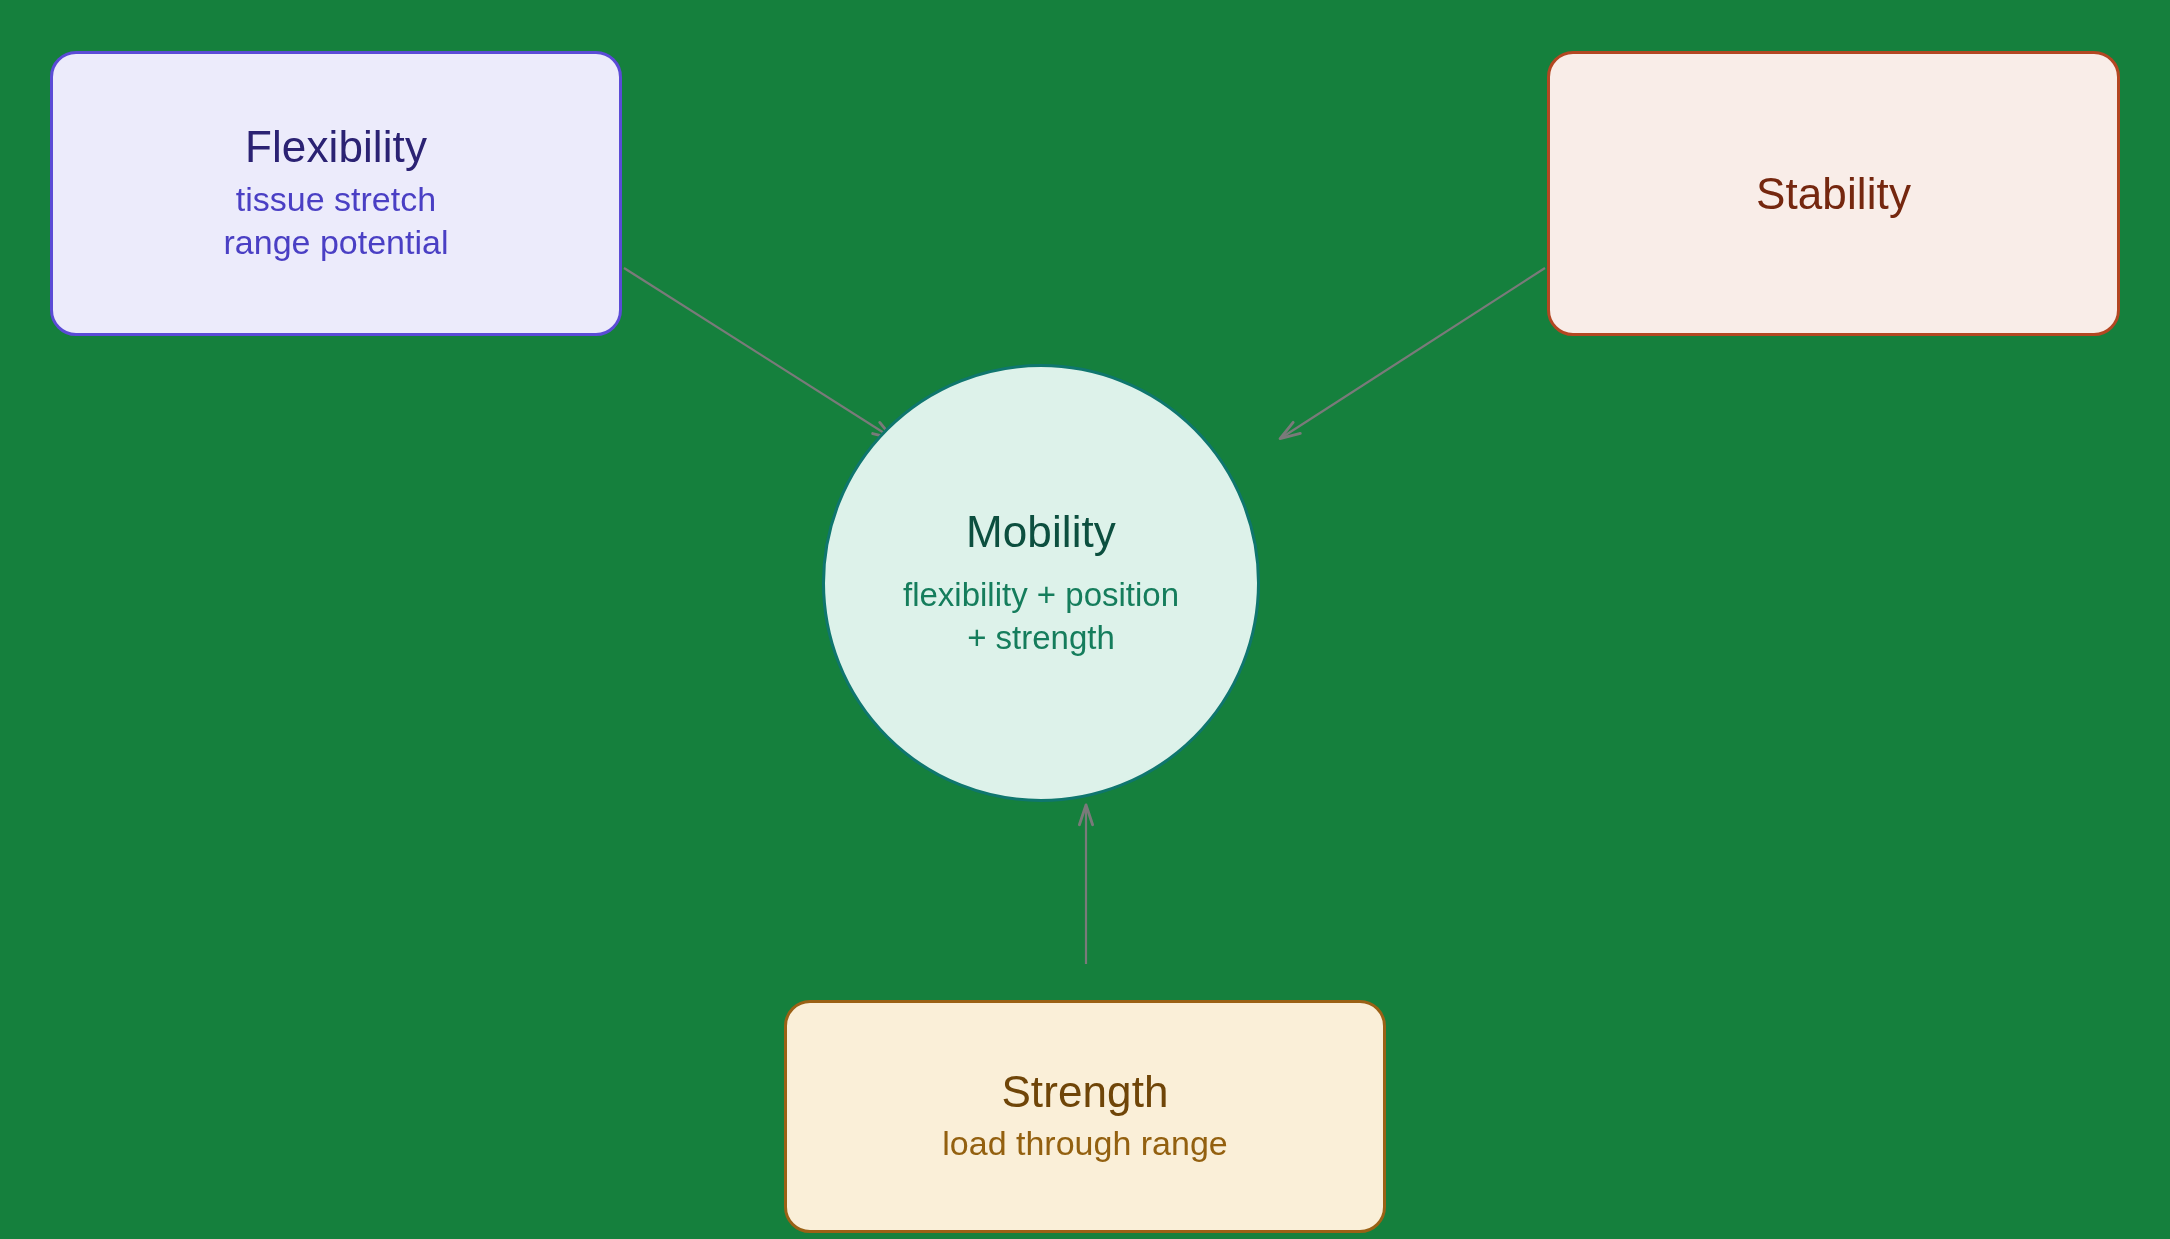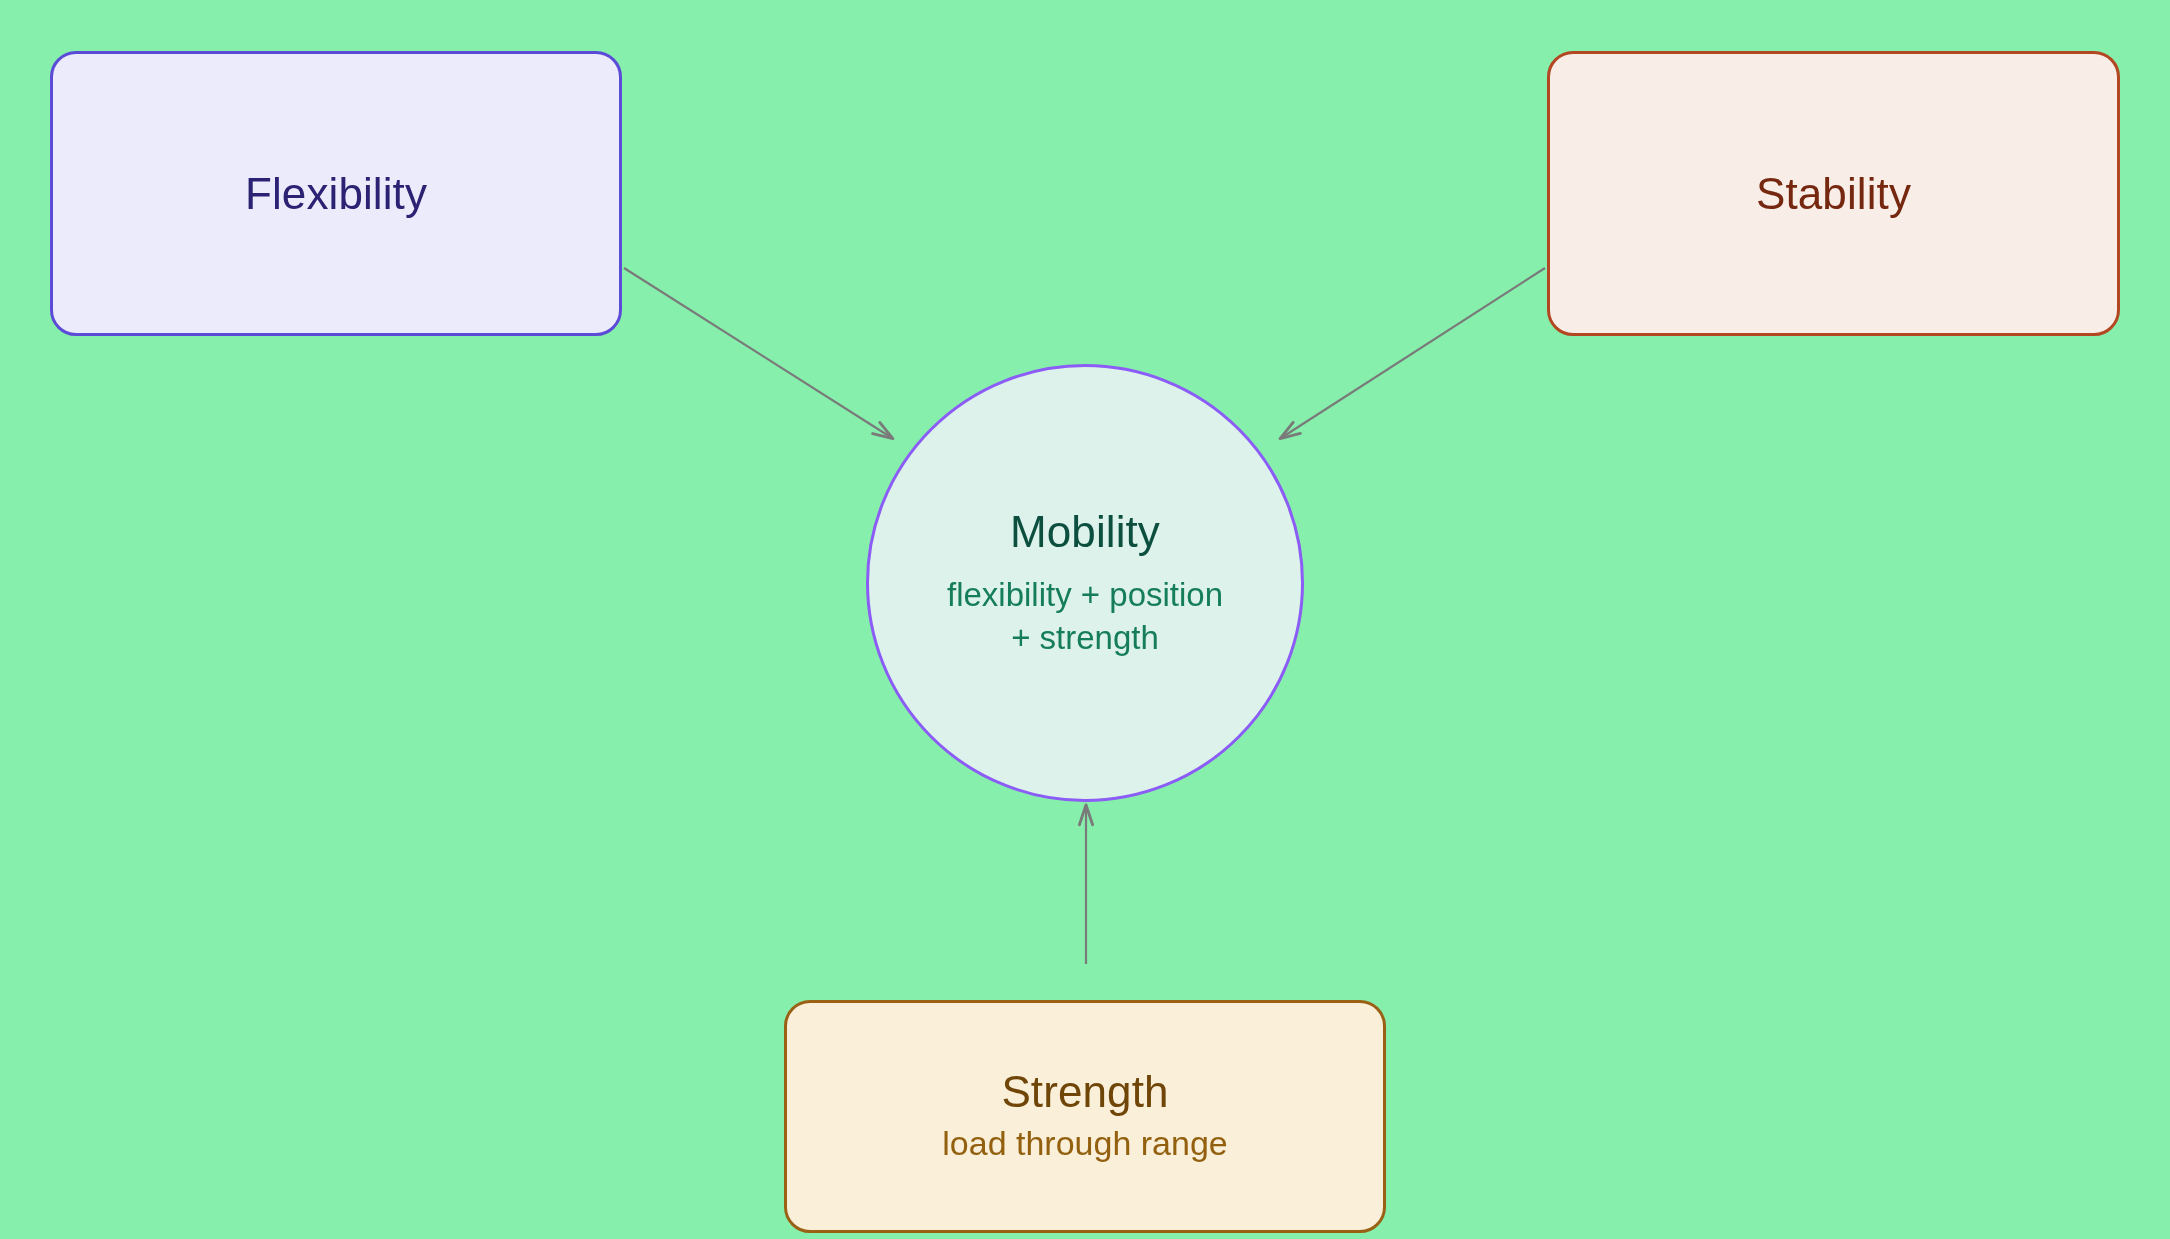--- a/index.html
+++ b/index.html
@@ -8,21 +8,21 @@
     padding: 0;
     background: #ffffff;
   }
   body {
     font-family: "Liberation Sans", sans-serif;
   }
   #canvas {
     position: relative;
     width: 2170px;
     height: 1239px;
-    background: #86efac;
+    background: #15803d;
     overflow: hidden;
   }
   #edges {
     position: absolute;
     left: 0;
     top: 0;
     width: 2170px;
     height: 1239px;
     pointer-events: none;
   }
@@ -88,26 +88,26 @@
     width: 602px;
     height: 233px;
     background: #FAEFD8;
     border-color: #9A6115;
   }
   #node-strength .node-title { color: #6F4508; }
   #node-strength .node-sub   { color: #93600F; }
 
   
   #node-mobility {
-    left: 866px;
+    left: 822px;
     top: 364px;
     width: 438px;
     height: 438px;
     background: #DDF2EA;
-    border: 3px solid #8b5cf6;
+    border: 3px solid #0f766e;
     border-radius: 50%;
     gap: 12px;
   }
   #node-mobility .node-title { color: #0C4F3F; }
   #node-mobility .node-sub   { color: #157D5C; font-size: 33px; }
 </style>
 </head>
 <body>
 
 <div id="canvas">
@@ -121,20 +121,24 @@
 
     <line x1="624" y1="268" x2="892" y2="438" stroke="#7a7a7a" stroke-width="2.2" marker-end="url(#arrowhead)"></line>
 
     <line x1="1545" y1="268" x2="1281" y2="438" stroke="#7a7a7a" stroke-width="2.2" marker-end="url(#arrowhead)"></line>
 
     <line x1="1086" y1="964" x2="1086" y2="806" stroke="#7a7a7a" stroke-width="2.2" marker-end="url(#arrowhead)"></line>
   </svg>
 
   <div class="node node-box" id="node-flexibility">
     <div class="node-title">Flexibility</div>
+    <div class="node-sub">
+      <span class="sub-line">tissue stretch</span>
+      <span class="sub-line">range potential</span>
+    </div>
   </div>
 
   <div class="node node-box" id="node-stability">
     <div class="node-title">Stability</div>
   </div>
 
   <div class="node" id="node-mobility">
     <div class="node-title">Mobility</div>
     <div class="node-sub">
       <span class="sub-line">flexibility + position</span>

